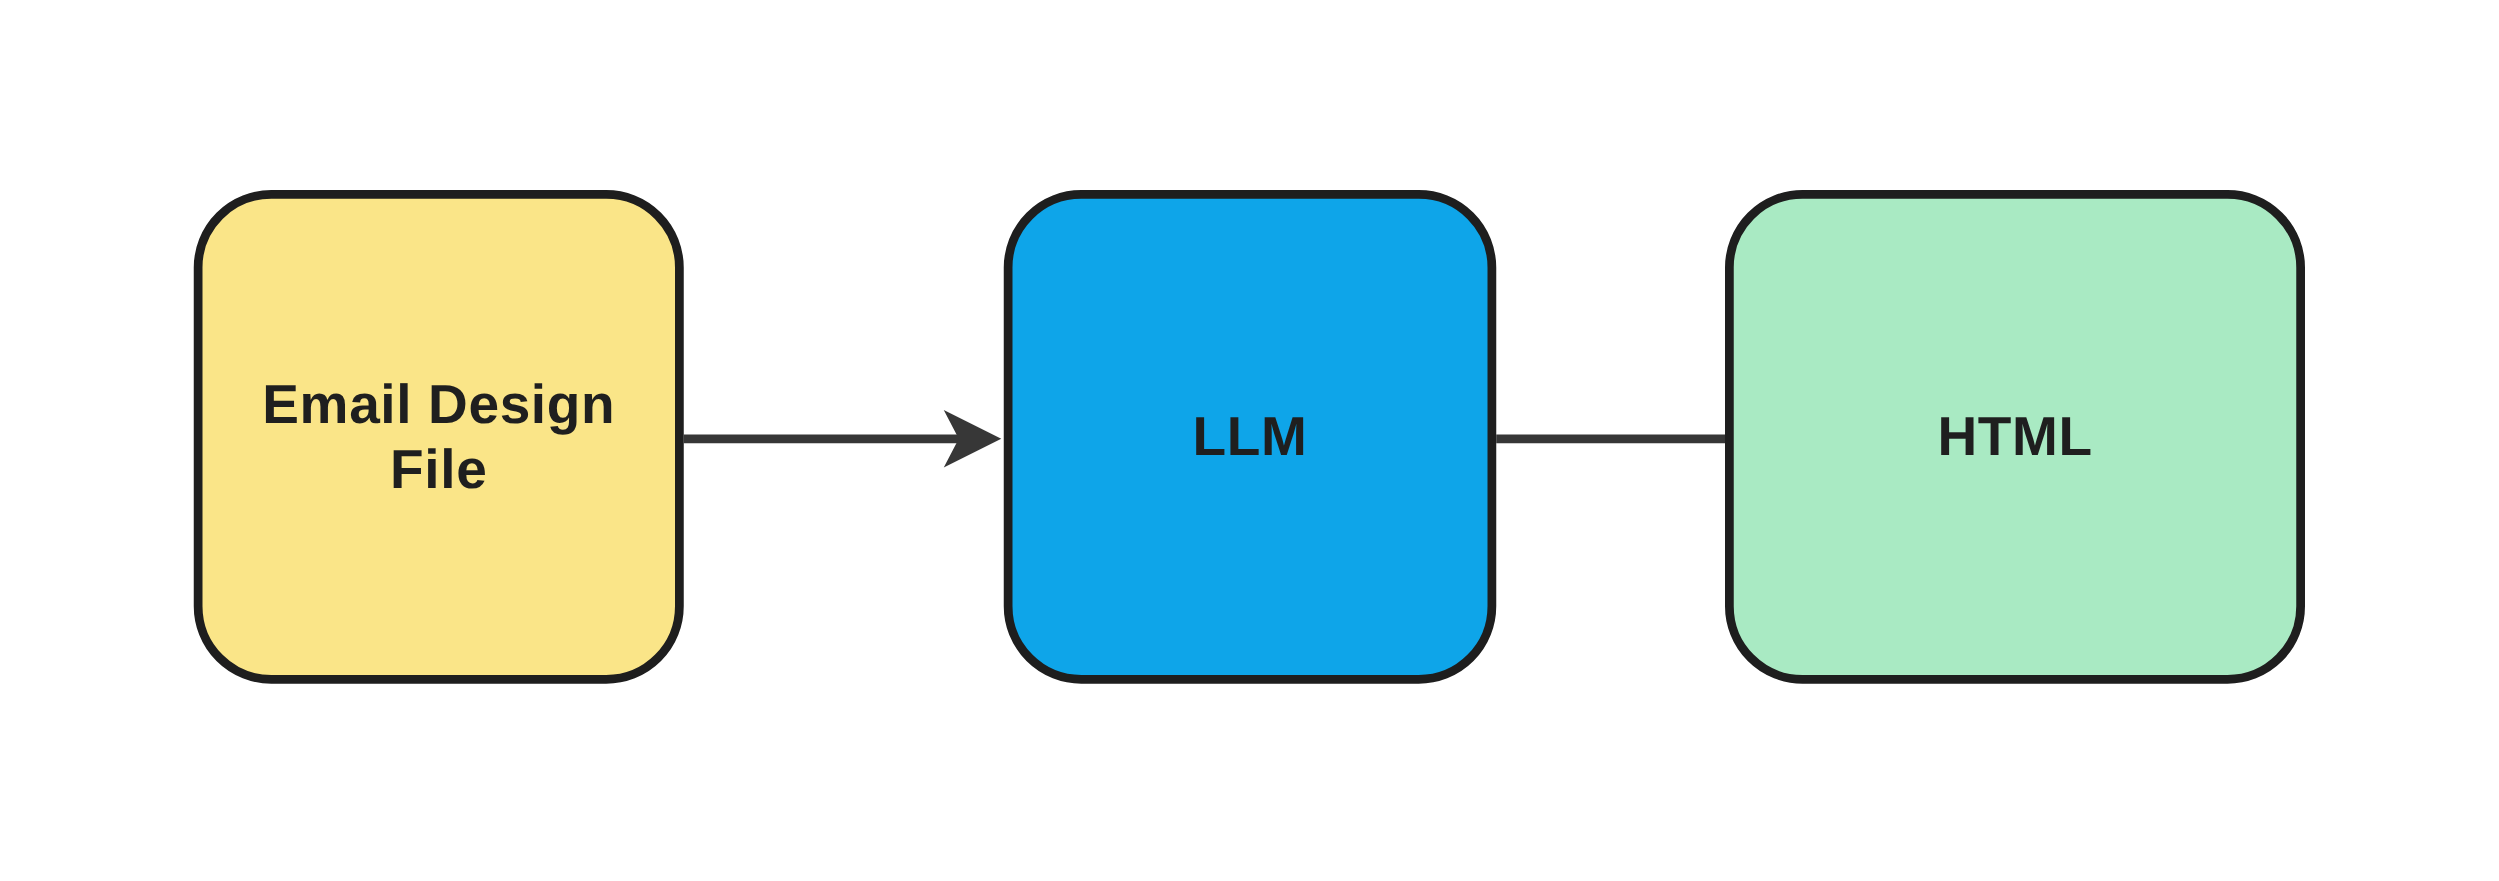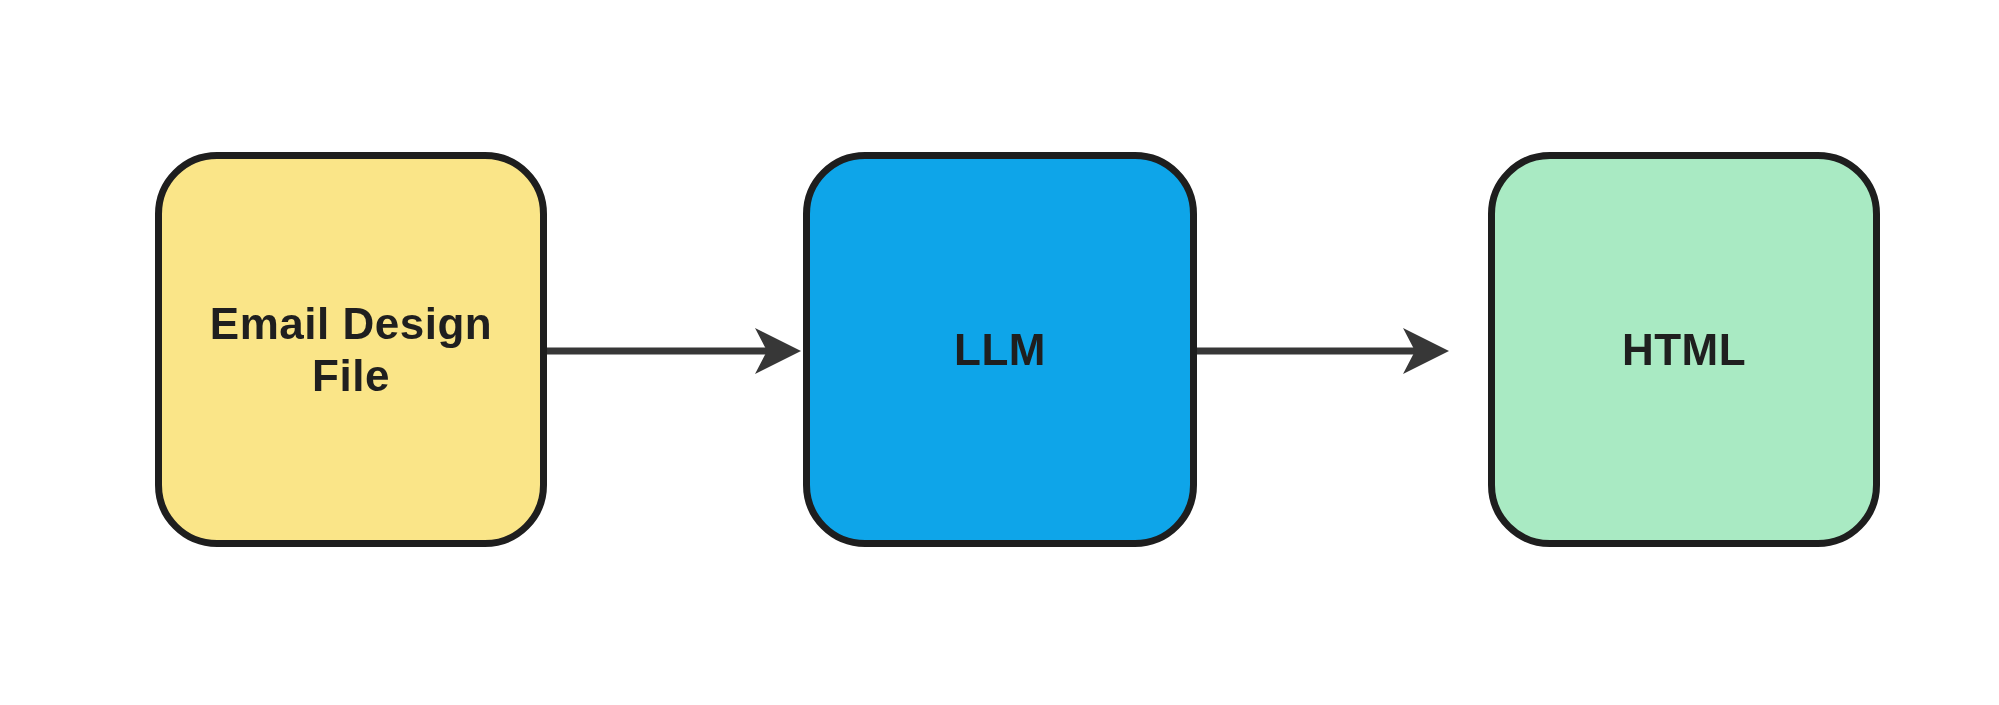--- a/index.html
+++ b/index.html
@@ -36,21 +36,21 @@
   }
   .node-label {
     font-size: 44px;
     font-weight: 700;
     color: #1f1f1f;
     line-height: 1.18;
     letter-spacing: 0.5px;
   }
   .node-email { left: 155px; top: 152px; width: 392px; height: 395px; }
   .node-llm   { left: 803px; top: 152px; width: 394px; height: 395px; }
-  .node-html  { left: 1488px; top: 152px; width: 392px; height: 395px; text-align: right; }
+  .node-html  { left: 1380px; top: 152px; width: 464px; height: 395px; text-align: right; }
 </style>
 </head>
 <body>
 
 <div class="canvas">
 
   <svg class="connector-layer" viewBox="0 0 1999 705" xmlns="http://www.w3.org/2000/svg">
     <g>
       <line x1="547" y1="351" x2="770" y2="351" stroke-width="7" stroke="#373737"></line>
       <polygon points="801,351 755,328 767,351 755,374" fill="#373737"></polygon>

